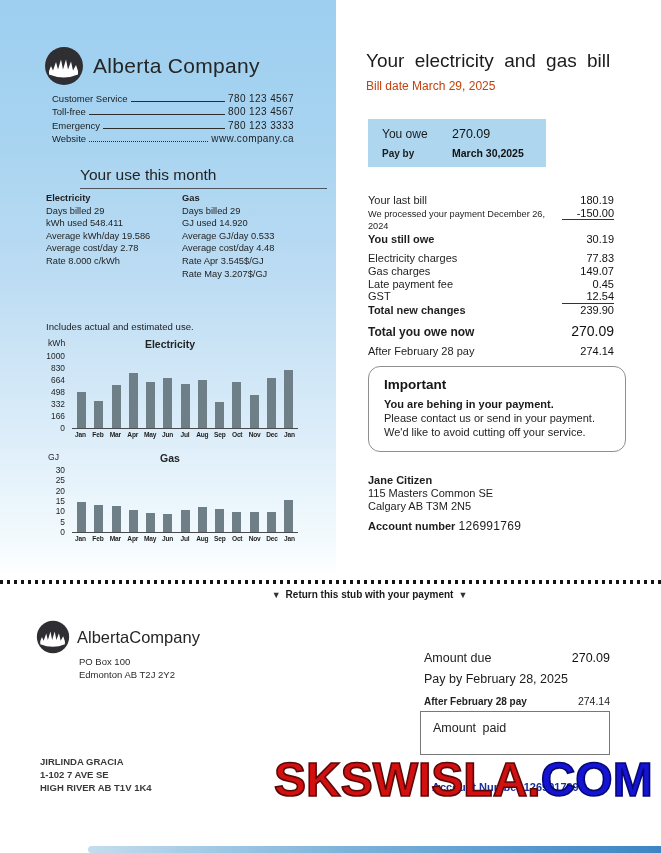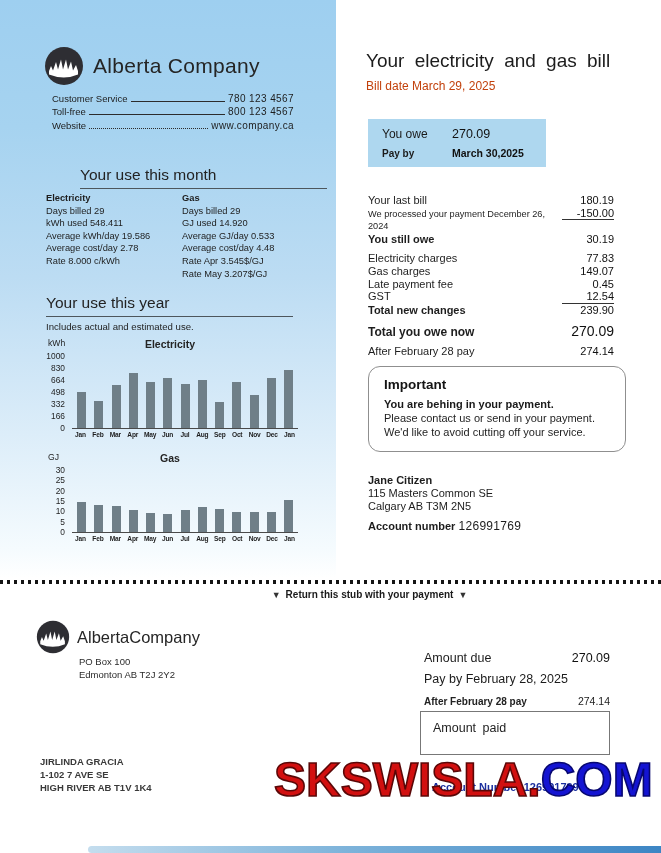--- a/index.html
+++ b/index.html
@@ -117,20 +117,25 @@
           <span class="c-label">Customer Service</span>
           <span class="c-leader"></span>
           <span class="c-value">780 123 4567</span>
         </div>
         <div class="contact-row">
           <span class="c-label">Toll-free</span>
           <span class="c-leader"></span>
           <span class="c-value">800 123 4567</span>
         </div>
         <div class="contact-row">
+          <span class="c-label">Emergency</span>
+          <span class="c-leader"></span>
+          <span class="c-value">780 123 3333</span>
+        </div>
+        <div class="contact-row">
           <span class="c-label">Website</span>
           <span class="c-leader dotted"></span>
           <span class="c-value">www.company.ca</span>
         </div>
       </div>
 
     <h2 class="section-h" style="top:166px;margin-left:34px;">Your use this month</h2>
     <div class="usage-cols">
       <div class="u-col">
         <div class="u-title">Electricity</div>
@@ -148,21 +153,20 @@
             <div>Days billed 29</div>
             <div>GJ used 14.920</div>
             <div>Average GJ/day 0.533</div>
             <div>Average cost/day 4.48</div>
             <div>Rate Apr 3.545$/GJ</div>
             <div>Rate May 3.207$/GJ</div>
           </div>
       </div>
     </div>
 
-    <h2 class="section-h" style="top:294px;">Your use this year</h2>
     <p class="usage-note">Includes actual and estimated use.</p>
 
     <div class="chart chart-elec">
       <div class="chart-head">
         <span class="c-unit">kWh</span>
         <span class="c-title">Electricity</span>
       </div>
       <div class="plot">
         <div class="yaxis" style="height: 72px;">
             <span class="ytick" style="bottom: -4px;">0</span>

